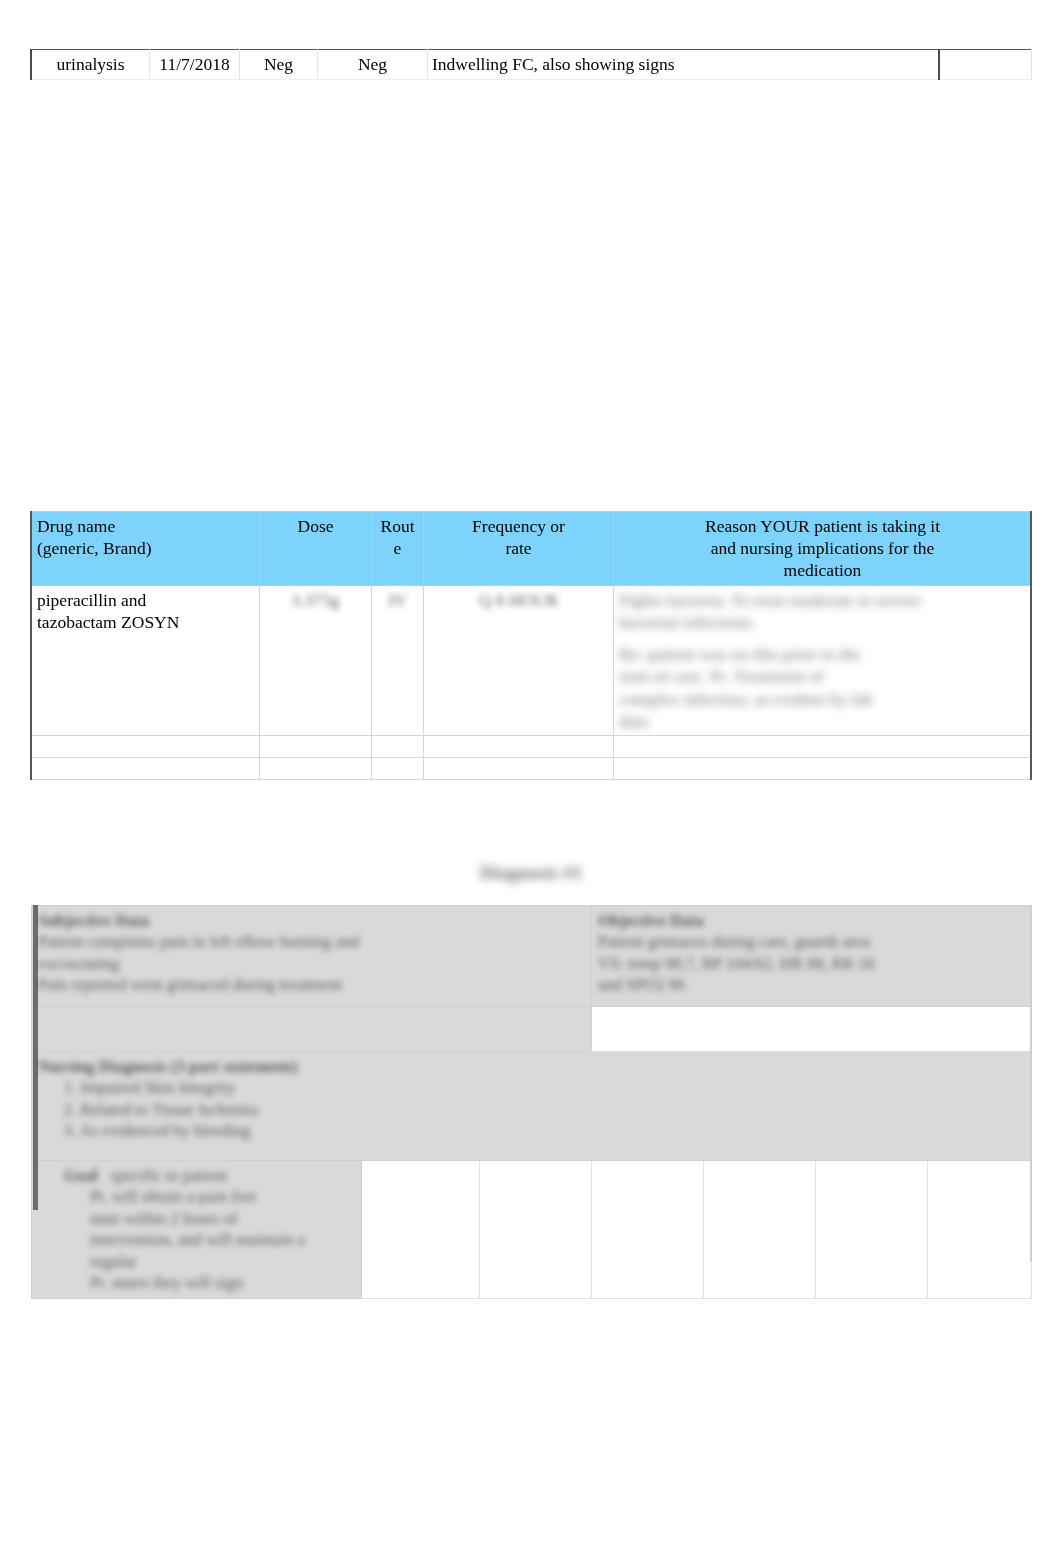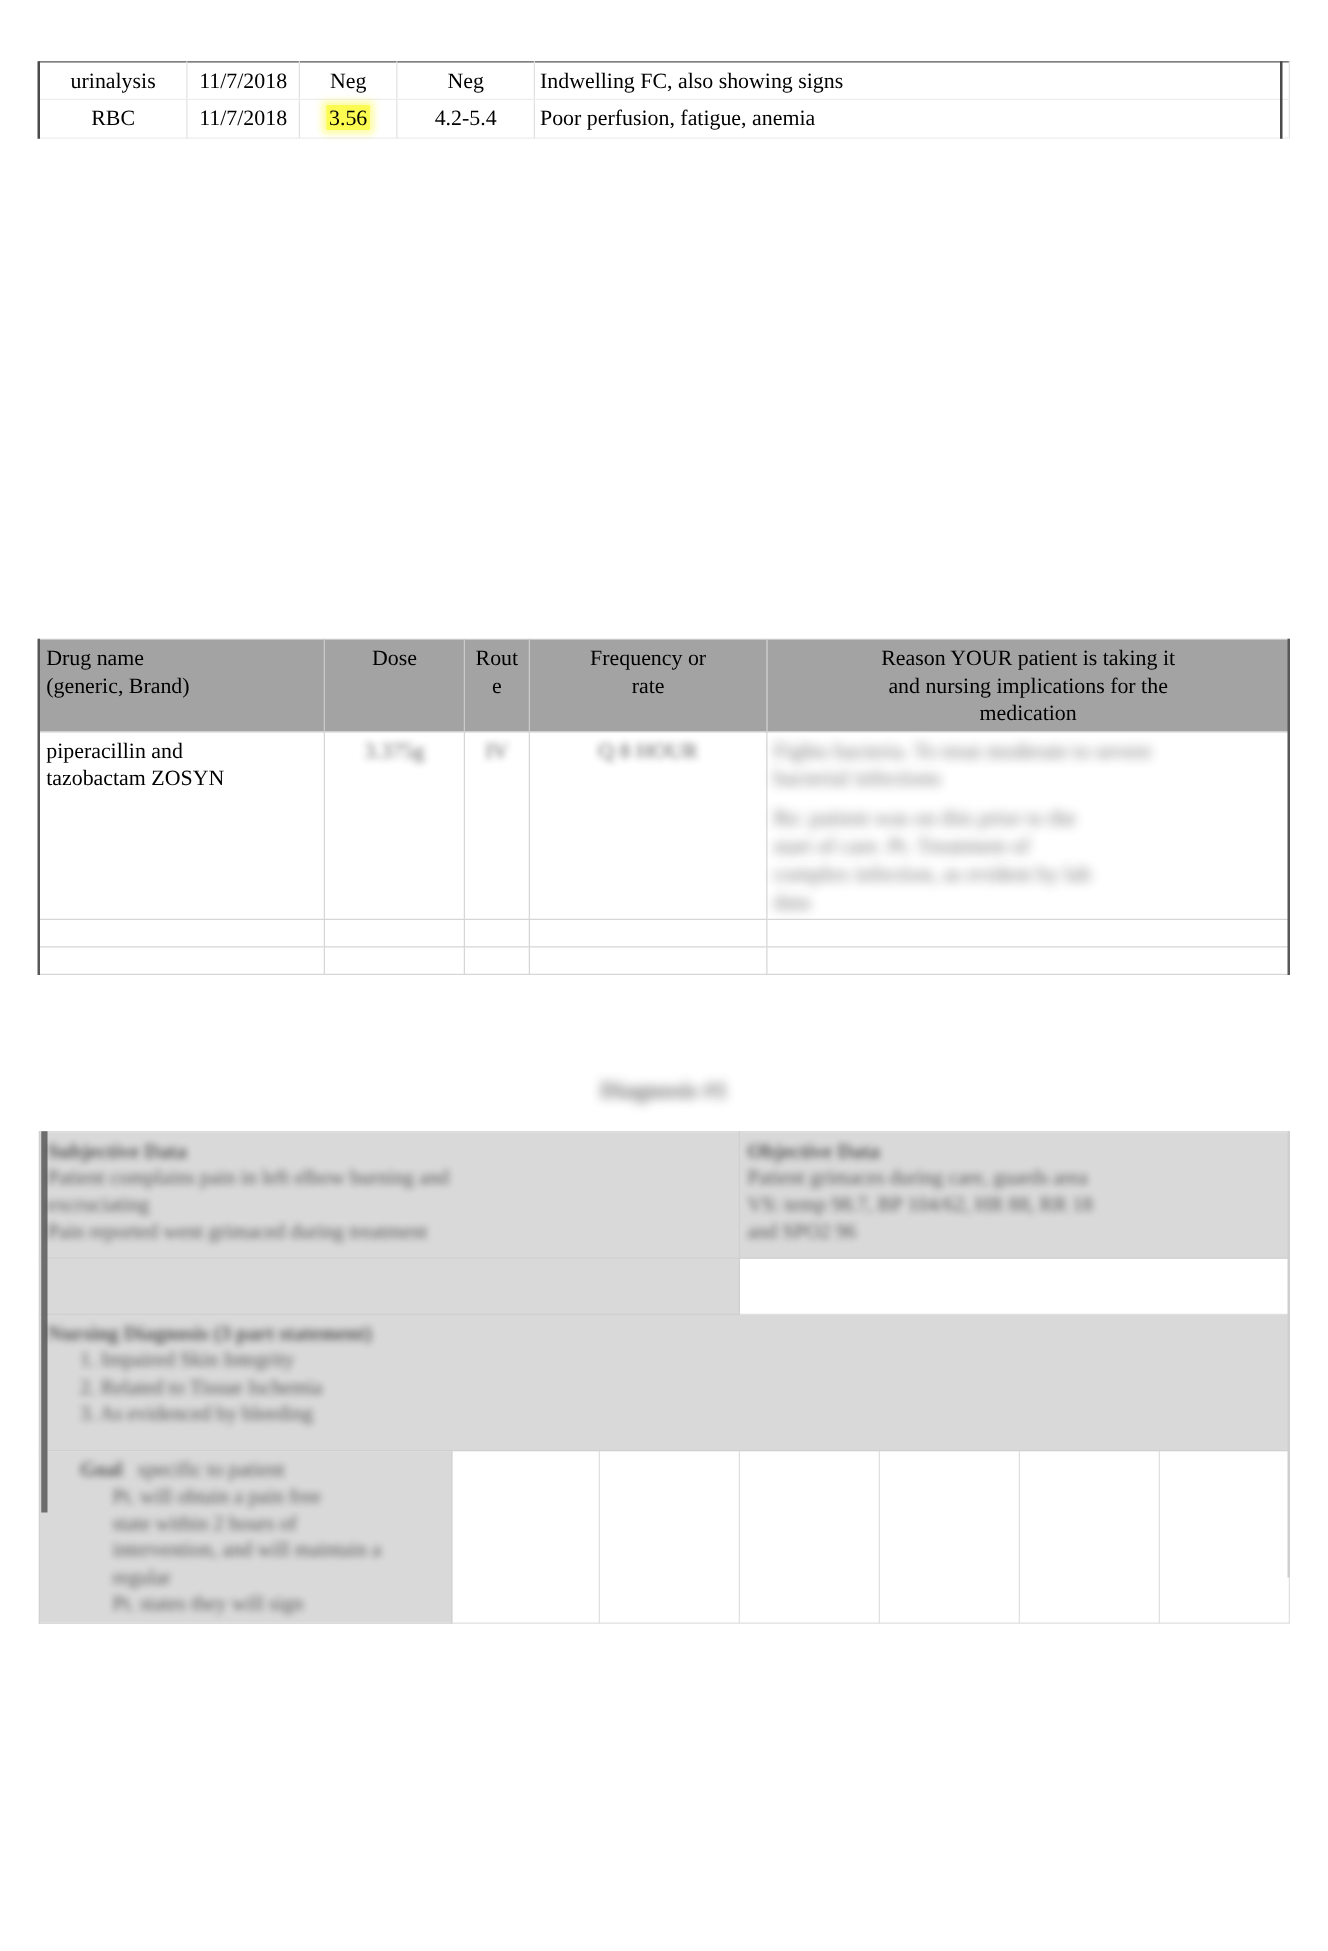--- a/index.html
+++ b/index.html
@@ -35,21 +35,21 @@
     font-weight: normal;
     font-size: 17.5px;
     line-height: 1.26;
   }
 
   
   .lab-wrap {
     position: absolute;
     left: 31px;
     top: 49px;
-    width: 994px;
+    width: 908px;
   }
   table.lab {
     width: 1000px;
     border-collapse: collapse;
     table-layout: fixed;
   }
   table.lab td {
     border-left: 1px solid #e2e2e2;
     border-right: 1px solid #e2e2e2;
     border-bottom: 1px solid #ededed;
@@ -116,21 +116,21 @@
     table-layout: fixed;
   }
   table.meds td {
     border: 1px solid #d6d6d6;
     padding: 3px 5px;
     font-size: 17.5px;
     line-height: 1.27;
     vertical-align: top;
   }
   table.meds tr.head td {
-    background: #a3a3a3;
+    background: #7dd3fc;
     border-color: #c9c9c9;
     text-align: center;
   }
   table.meds tr.head td.first { text-align: left; }
   .meds-wrap::before,
   .meds-wrap::after {
     content: "";
     position: absolute;
     top: 0;
     width: 2px;
@@ -222,27 +222,20 @@
         <col style="width:604px">
       </colgroup>
       <tbody>
         <tr>
           <td class="c">urinalysis</td>
           <td class="c">11/7/2018</td>
           <td class="c"><span>Neg</span></td>
           <td class="c">Neg</td>
           <td class="l">Indwelling FC, also showing signs</td>
         </tr>
-        <tr>
-          <td class="c">RBC</td>
-          <td class="c">11/7/2018</td>
-          <td class="c"><span class="hl">3.56</span></td>
-          <td class="c">4.2-5.4</td>
-          <td class="l">Poor perfusion, fatigue, anemia</td>
-        </tr>
       </tbody>
     </table>
   </div>
 
 
   <div class="meds-wrap">
     <table class="meds doc">
       <colgroup>
         <col style="width:228px">
         <col style="width:112px">

